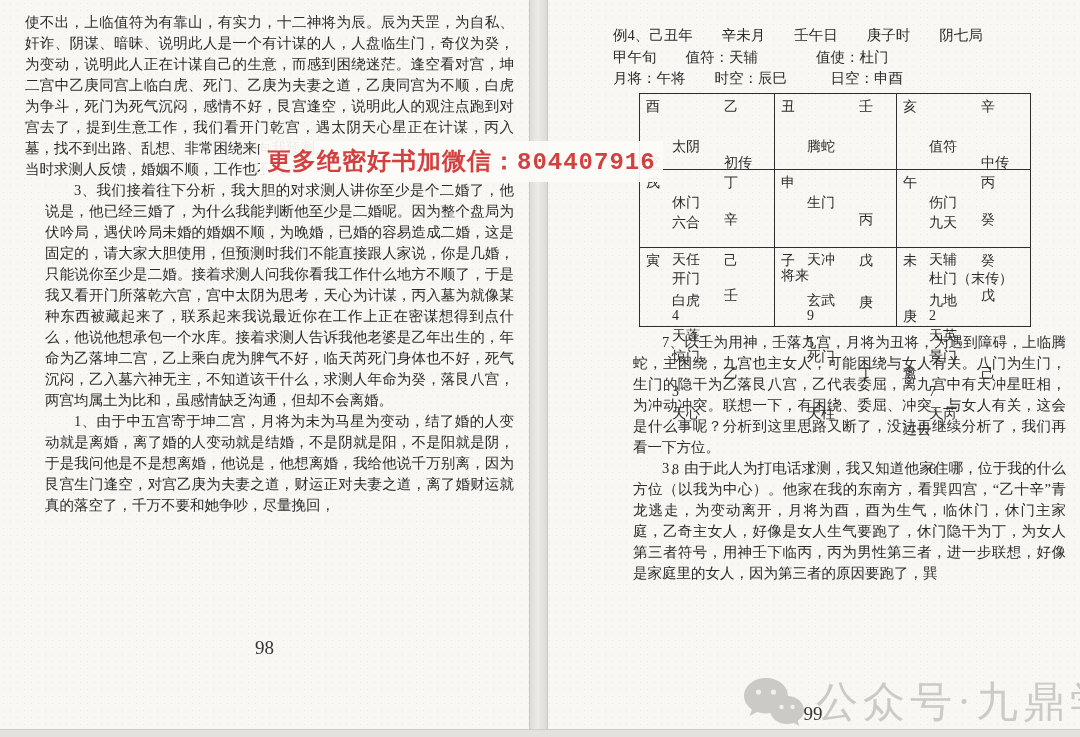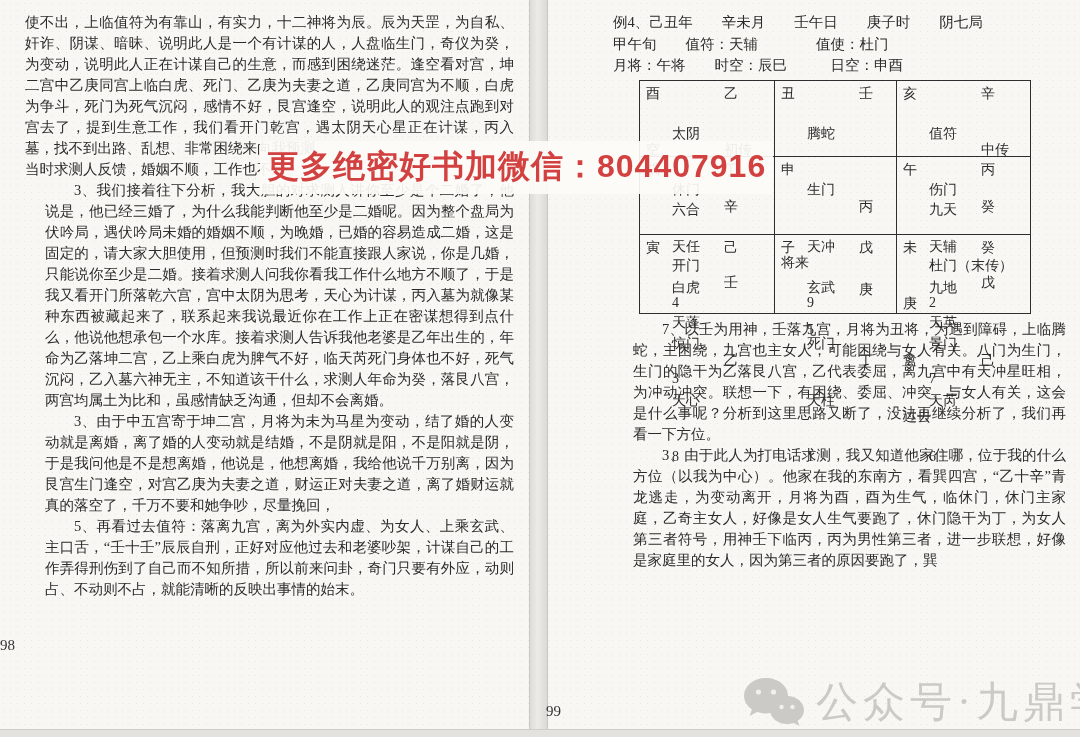--- a/index.html
+++ b/index.html
@@ -22,21 +22,21 @@
   }
   .bottom-edge {
     position:absolute; left:0; bottom:0; width:100%; height:7px;
     background:#e3e2de; border-top:1px solid #cfcec9;
   }
   .text-col { position:absolute; font-size:14.5px; line-height:21px; }
   .text-col.left  { left:25px;  top:12px; width:489px; }
   .text-col.right { left:613px; top:12px; width:453px; }
   .para { margin:0; text-align:justify; }
   .para.indent { text-indent:2em;margin-left:20px; }
-  .hdr-block { }
+  .hdr-block { margin-top:13px; }
   .hdr-line { white-space:pre-wrap; line-height:21.5px; }
   .qimen-table {
     display:grid;
     grid-template-columns:135px 122px 133px;
     grid-template-rows:76px 78px 78px;
     width:390px; margin:3px 0 5px 26px;
     border:1.6px solid #2e2e2e;
     background:transparent;
     font-size:14px;
   }
@@ -45,27 +45,27 @@
     border-bottom:1.4px solid #2e2e2e;
     padding:5px 0 3px 6px;
     display:flex; flex-direction:column; justify-content:space-between;
   }
   .grid-cell:nth-child(3n) { border-right:none; }
   .grid-cell:nth-child(n+7) { border-bottom:none; }
   .cell-row { display:flex; line-height:16.5px; }
   .cc0 { width:26px; flex:none; white-space:nowrap; }
   .cc1 { width:52px; flex:none; white-space:nowrap;margin-top:40px; }
   .cc2 { flex:1; white-space:nowrap; }
-  .pageno { position:absolute; font-size:15px; color:#333; text-align:left; }
+  .pageno { position:absolute; font-size:19px; color:#333; text-align:center; }
   .pageno.left  { left:0px;   width:529px; top:637px; }
   .pageno.right { left:546px; width:534px; top:703px; }
   .red-wm {
     position:absolute; left:260px; top:141px;
-    font-family:Liberation Sans, sans-serif;
-    font-size:32px; font-weight:700; letter-spacing:1px;
+    font-family:Liberation Mono, monospace;
+    font-size:24px; font-weight:700; letter-spacing:1px;
     color:#d24040; background:rgba(252,251,248,0.93);
     padding:4px 7px 5px; white-space:nowrap; z-index:5;
   }
   .gray-wm {
     position:absolute; left:742px; top:674px;
     display:flex; align-items:center; gap:12px;
     z-index:4; opacity:0.9;
   }
   .gray-wm .wm-text {
     font-size:42px; letter-spacing:5px; white-space:nowrap;
@@ -75,22 +75,21 @@
 </style>
 </head>
 <body>
 
 <div class="spread">
 
   <div class="text-col left">
       <p class="para">使不出，上临值符为有靠山，有实力，十二神将为辰。辰为天罡，为自私、奸诈、阴谋、暗昧、说明此人是一个有计谋的人，人盘临生门，奇仪为癸，为变动，说明此人正在计谋自己的生意，而感到困绕迷茫。逢空看对宫，坤二宫中乙庚同宫上临白虎、死门、乙庚为夫妻之道，乙庚同宫为不顺，白虎为争斗，死门为死气沉闷，感情不好，艮宫逢空，说明此人的观注点跑到对宫去了，提到生意工作，我们看开门乾宫，遇太阴天心星正在计谋，丙入墓，找不到出路、乱想、非常困绕来向我预测。</p>
       <p class="para">当时求测人反馈，婚姻不顺，工作也不顺。</p>
       <p class="para indent">3、我们接着往下分析，我大胆的对求测人讲你至少是个二婚了，他说是，他已经三婚了，为什么我能判断他至少是二婚呢。因为整个盘局为伏吟局，遇伏吟局未婚的婚姻不顺，为晚婚，已婚的容易造成二婚，这是固定的，请大家大胆使用，但预测时我们不能直接跟人家说，你是几婚，只能说你至少是二婚。接着求测人问我你看我工作什么地方不顺了，于是我又看开门所落乾六宫，宫中太阴为思考，天心为计谋，丙入墓为就像某种东西被藏起来了，联系起来我说最近你在工作上正在密谋想得到点什么，他说他想承包一个水库。接着求测人告诉我他老婆是乙年出生的，年命为乙落坤二宫，乙上乘白虎为脾气不好，临天芮死门身体也不好，死气沉闷，乙入墓六神无主，不知道该干什么，求测人年命为癸，落艮八宫，两宫均属土为比和，虽感情缺乏沟通，但却不会离婚。</p>
-      <p class="para indent">3、由于中五宫寄于坤二宫，月将为未为马星为变动，结了婚的人变动就是离婚，离了婚的人变动就是结婚，不是阴就是阳，不是阳就是阴，于是我问他是不是想离婚，他说是，他想离婚，我给他说千万别离，因为艮宫生门逢空，对宫乙庚为夫妻之道，财运正对夫妻之道，离了婚财运就真的落空了，千万不要和她争吵，尽量挽回，</p>
-      <p class="para indent">5、再看过去值符：落离九宫，离为外实内虚、为女人、上乘玄武、主口舌，“壬十壬”辰辰自刑，正好对应他过去和老婆吵架，计谋自己的工作弄得刑伤到了自己而不知所措，所以前来问卦，奇门只要有外应，动则占、不动则不占，就能清晰的反映出事情的始末。</p>
+      <p class="para indent">1、由于中五宫寄于坤二宫，月将为未为马星为变动，结了婚的人变动就是离婚，离了婚的人变动就是结婚，不是阴就是阳，不是阳就是阴，于是我问他是不是想离婚，他说是，他想离婚，我给他说千万别离，因为艮宫生门逢空，对宫乙庚为夫妻之道，财运正对夫妻之道，离了婚财运就真的落空了，千万不要和她争吵，尽量挽回，</p>
     </div>
   <div class="pageno left">98</div>
 
   <div class="gutter"></div>
 
   <div class="text-col right">
     <div class="hdr-block">
         <div class="hdr-line">例4、己丑年　　辛未月　　壬午日　　庚子时　　阴七局</div>
         <div class="hdr-line">甲午旬　　值符：天辅　　　　值使：杜门</div>
         <div class="hdr-line">月将：午将　　时空：辰巳　　　日空：申酉</div>

